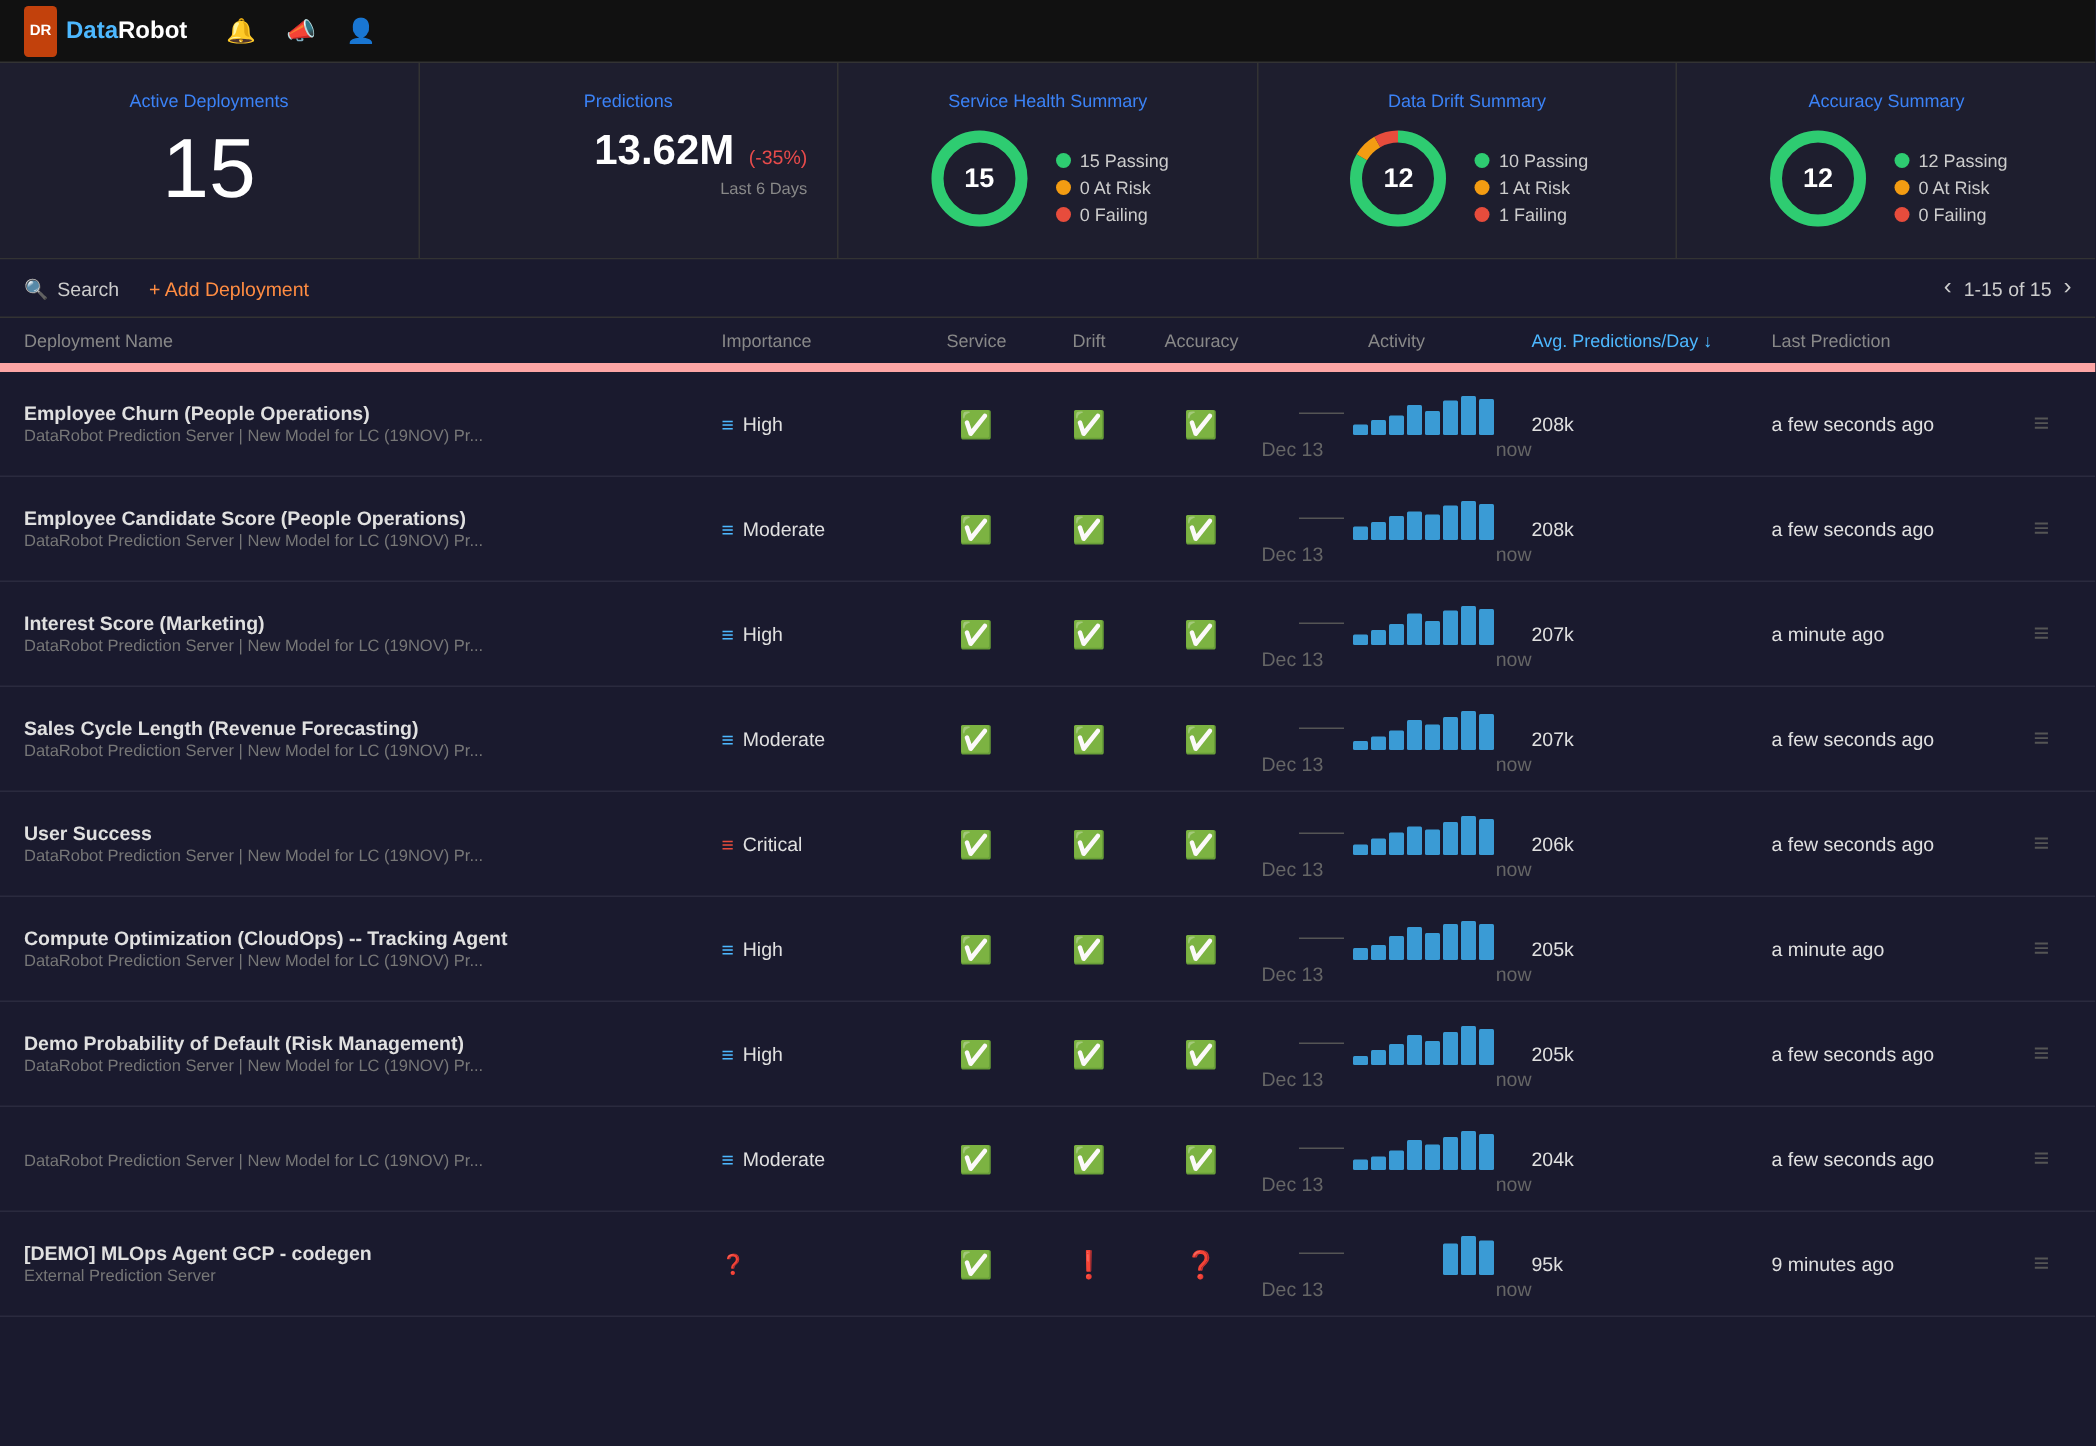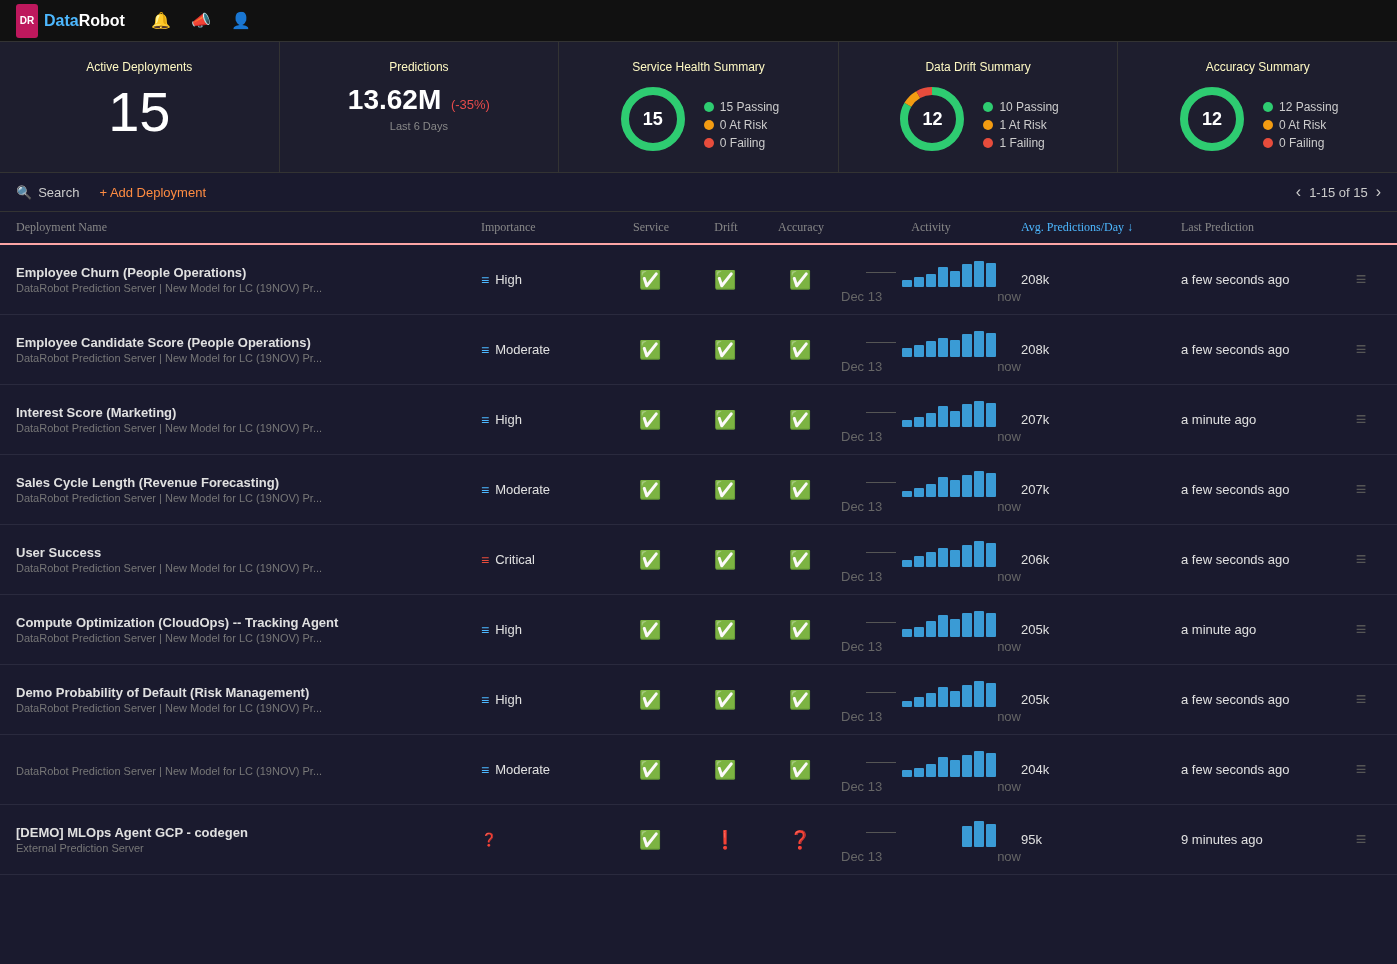--- a/index.html
+++ b/index.html
@@ -1,57 +1,57 @@
 <!DOCTYPE html>
 <html><head>
   <meta charset="utf-8">
   <style>
     * { box-sizing: border-box; margin: 0; padding: 0; }
     body { background: #1a1a2e; color: #e0e0e0; font-family: -apple-system, BlinkMacSystemFont, 'Segoe UI', sans-serif; font-size: 13px; min-width: 1397px; }
 
     
     .navbar { background: #111; display: flex; align-items: center; padding: 0 16px; height: 42px; border-bottom: 1px solid #333; }
     .nav-logo { display: flex; align-items: center; gap: 6px; margin-right: 24px; }
-    .nav-logo-icon { width: 22px; height: 34px; background: #be185d; border-radius: 3px; display: flex; align-items: center; justify-content: center; font-size: 10px; color: #fff; font-weight: bold; }
+    .nav-logo-icon { width: 22px; height: 34px; background: #c2410c; border-radius: 3px; display: flex; align-items: center; justify-content: center; font-size: 10px; color: #fff; font-weight: bold; }
     .nav-logo-text { color: #fff; font-size: 16px; font-weight: 600; }
     .nav-logo-text span { color: #4db8ff; }
     .nav-links { display: flex; gap: 20px; flex: 1; }
     .nav-link { color: #ccc; text-decoration: none; font-size: 13px; padding: 4px 0; }
     .nav-link.active { color: #4db8ff; border-bottom: 2px solid #4db8ff; }
     .nav-icons { display: flex; gap: 16px; align-items: center; }
     .nav-icon { width: 24px; height: 24px; display: flex; align-items: center; justify-content: center; cursor: pointer; color: #aaa; font-size: 16px; }
 
     
     .summary-bar { display: flex; background: #1e1e2e; border-bottom: 1px solid #333; }
     .summary-card { flex: 1; padding: 18px 20px; border-right: 1px solid #333; }
     .summary-card:last-child { border-right: none; }
-    .summary-card-title { font-size: 12px; color: #fef9c3; margin-bottom: 10px; text-align: center; }
+    .summary-card-title { font-size: 12px; color: #3b82f6; margin-bottom: 10px; text-align: center; }
     .summary-card-big { font-size: 56px; font-weight: 300; color: #fff; text-align: center; line-height: 1; }
-    .predictions-main { text-align: center; }
+    .predictions-main { text-align: right; }
     .predictions-value { font-size: 28px; font-weight: 600; color: #fff; }
     .predictions-change { font-size: 13px; color: #e84b4b; margin-left: 6px; }
     .predictions-period { font-size: 11px; color: #888; margin-top: 4px; }
     .donut-card { display: flex; align-items: center; gap: 16px; justify-content: center; }
     .donut-wrap { position: relative; width: 70px; height: 70px; }
     .donut-wrap svg { width: 70px; height: 70px; transform: rotate(-90deg); }
     .donut-label { position: absolute; top: 50%; left: 50%; transform: translate(-50%, -50%); font-size: 18px; font-weight: 600; color: #fff; }
     .donut-legend { display: flex; flex-direction: column; gap: 4px; margin-top: 12px; }
     .legend-item { display: flex; align-items: center; gap: 6px; font-size: 12px; color: #ccc; }
     .legend-dot { width: 10px; height: 10px; border-radius: 50%; flex-shrink: 0; }
 
     
     .toolbar { display: flex; align-items: center; padding: 10px 16px; background: #1a1a2e; border-bottom: 1px solid #333; }
     .search-btn { display: flex; align-items: center; gap: 6px; color: #ccc; cursor: pointer; font-size: 13px; background: none; border: none; }
     .add-btn { display: flex; align-items: center; gap: 4px; color: #ff8c42; cursor: pointer; font-size: 13px; background: none; border: none; margin-left: 20px; }
     .pagination { margin-left: auto; display: flex; align-items: center; gap: 8px; font-size: 13px; color: #ccc; }
     .page-arrow { background: none; border: none; color: #ccc; cursor: pointer; font-size: 16px; }
 
     
     .table-wrap { background: #1a1a2e; }
-    .table-header { display: grid; grid-template-columns: 1fr 130px 80px 70px 80px 180px 160px 160px 40px; padding: 8px 16px; border-bottom: 2px solid #fca5a5; color: #888; font-size: 12px; align-items: center; font-family: Liberation Serif, serif; }
+    .table-header { display: grid; grid-template-columns: 1fr 130px 80px 70px 80px 180px 160px 160px 40px; padding: 8px 16px; border-bottom: 6px solid #fca5a5; color: #888; font-size: 12px; align-items: center; }
     .table-header .col-avg { color: #4db8ff; cursor: pointer; }
     .table-row { display: grid; grid-template-columns: 1fr 130px 80px 70px 80px 180px 160px 160px 40px; padding: 10px 16px; border-bottom: 1px solid #2a2a3e; align-items: center; }
     .dep-name { font-size: 13px; font-weight: 600; color: #e0e0e0; }
     .dep-sub { font-size: 11px; color: #777; margin-top: 2px; white-space: nowrap; overflow: hidden; text-overflow: ellipsis; max-width: 340px; }
     .importance { display: flex; align-items: center; gap: 6px; }
     .imp-icon { color: #4db8ff; font-size: 14px; }
     .status-icon { font-size: 18px; text-align: center; }
     .status-ok { color: #2ecc71; }
     .status-fail { color: #e74c3c; }
     .status-unknown { color: #888; }

